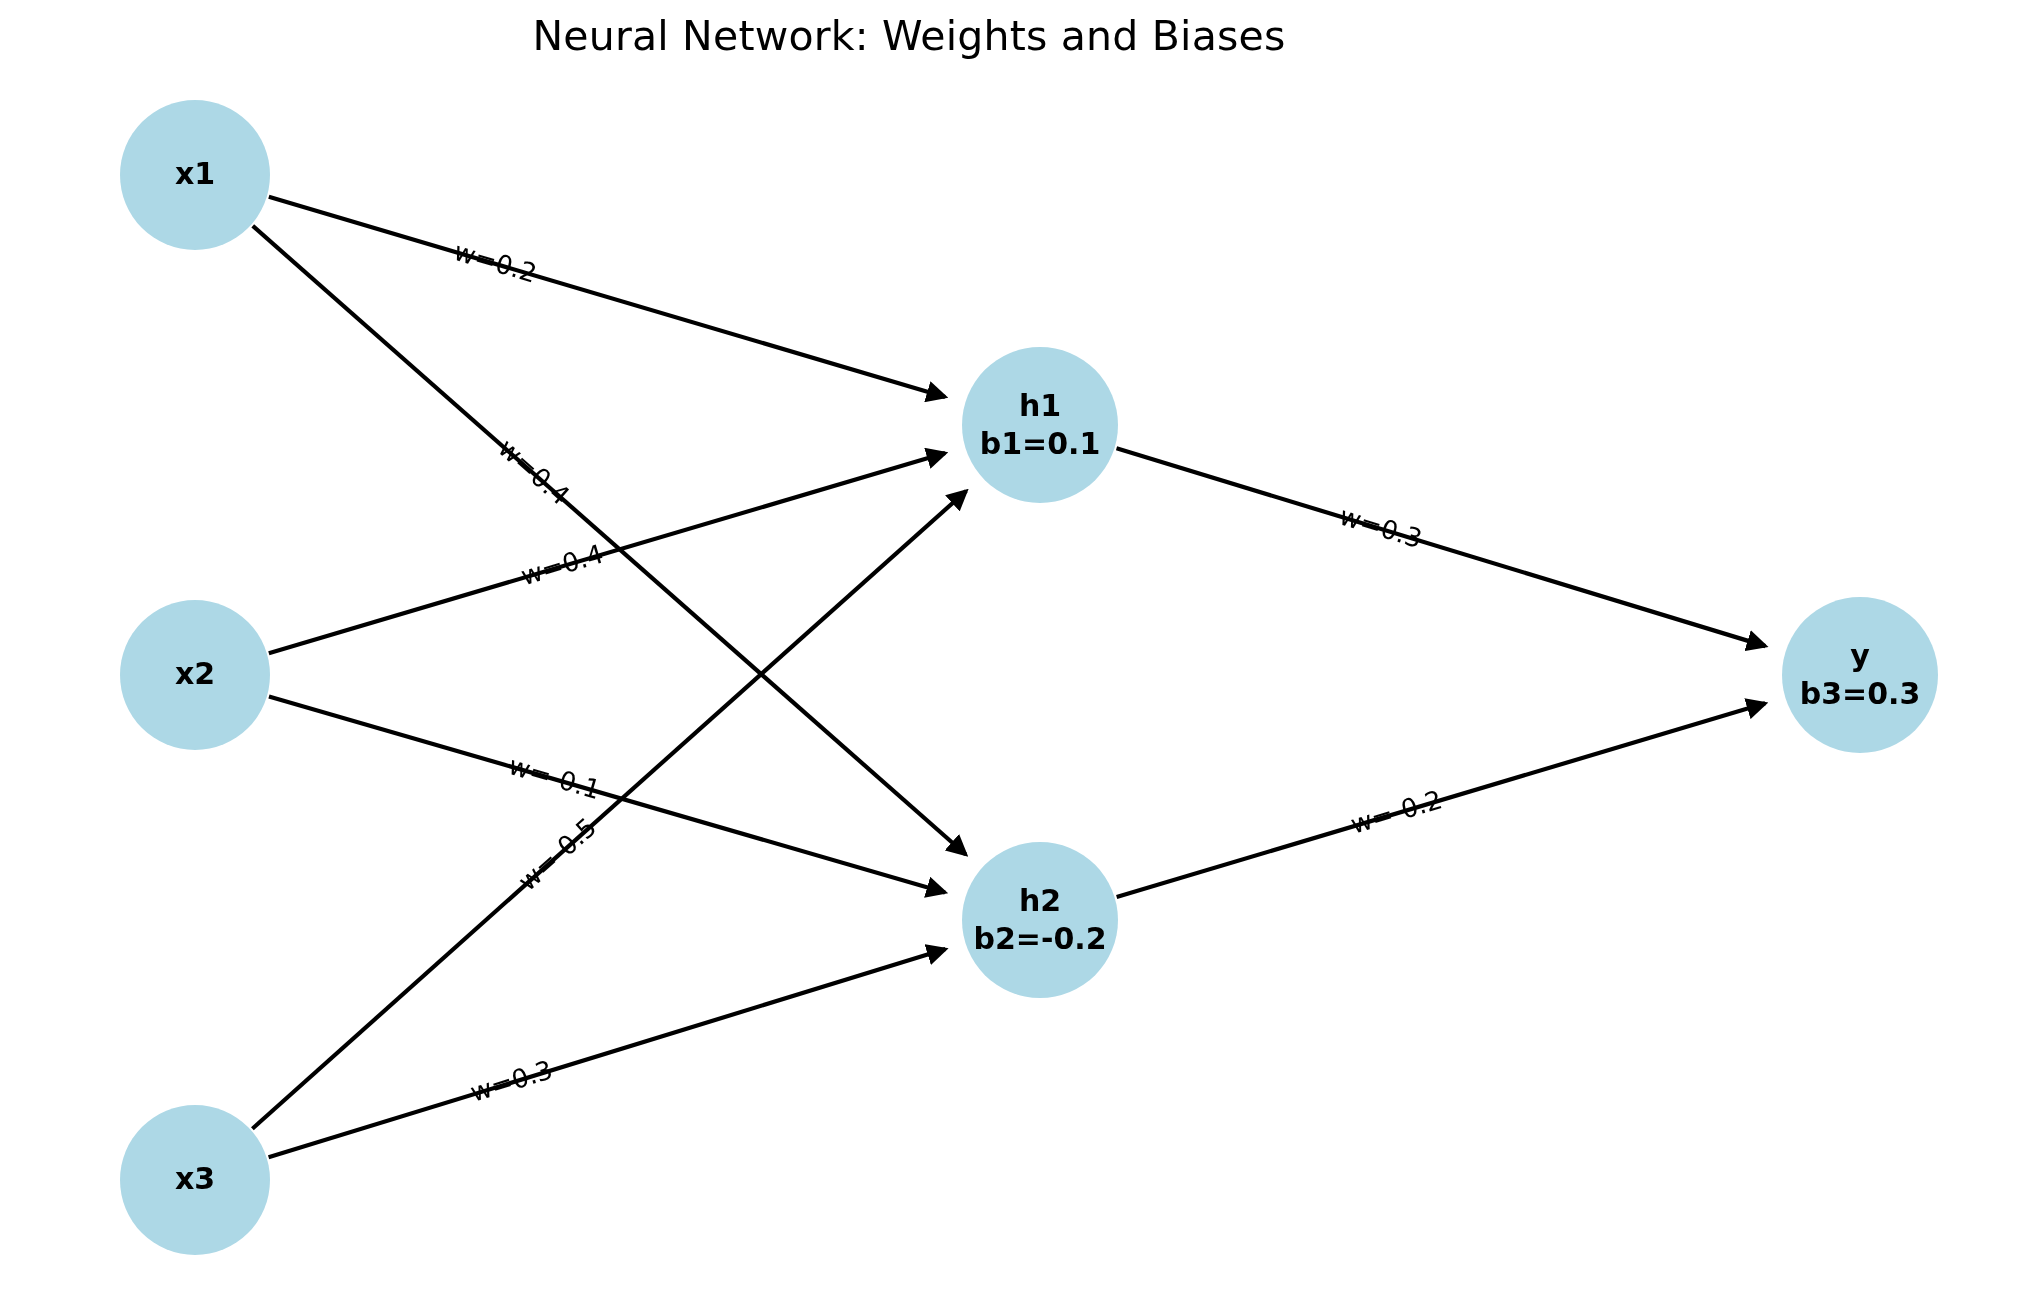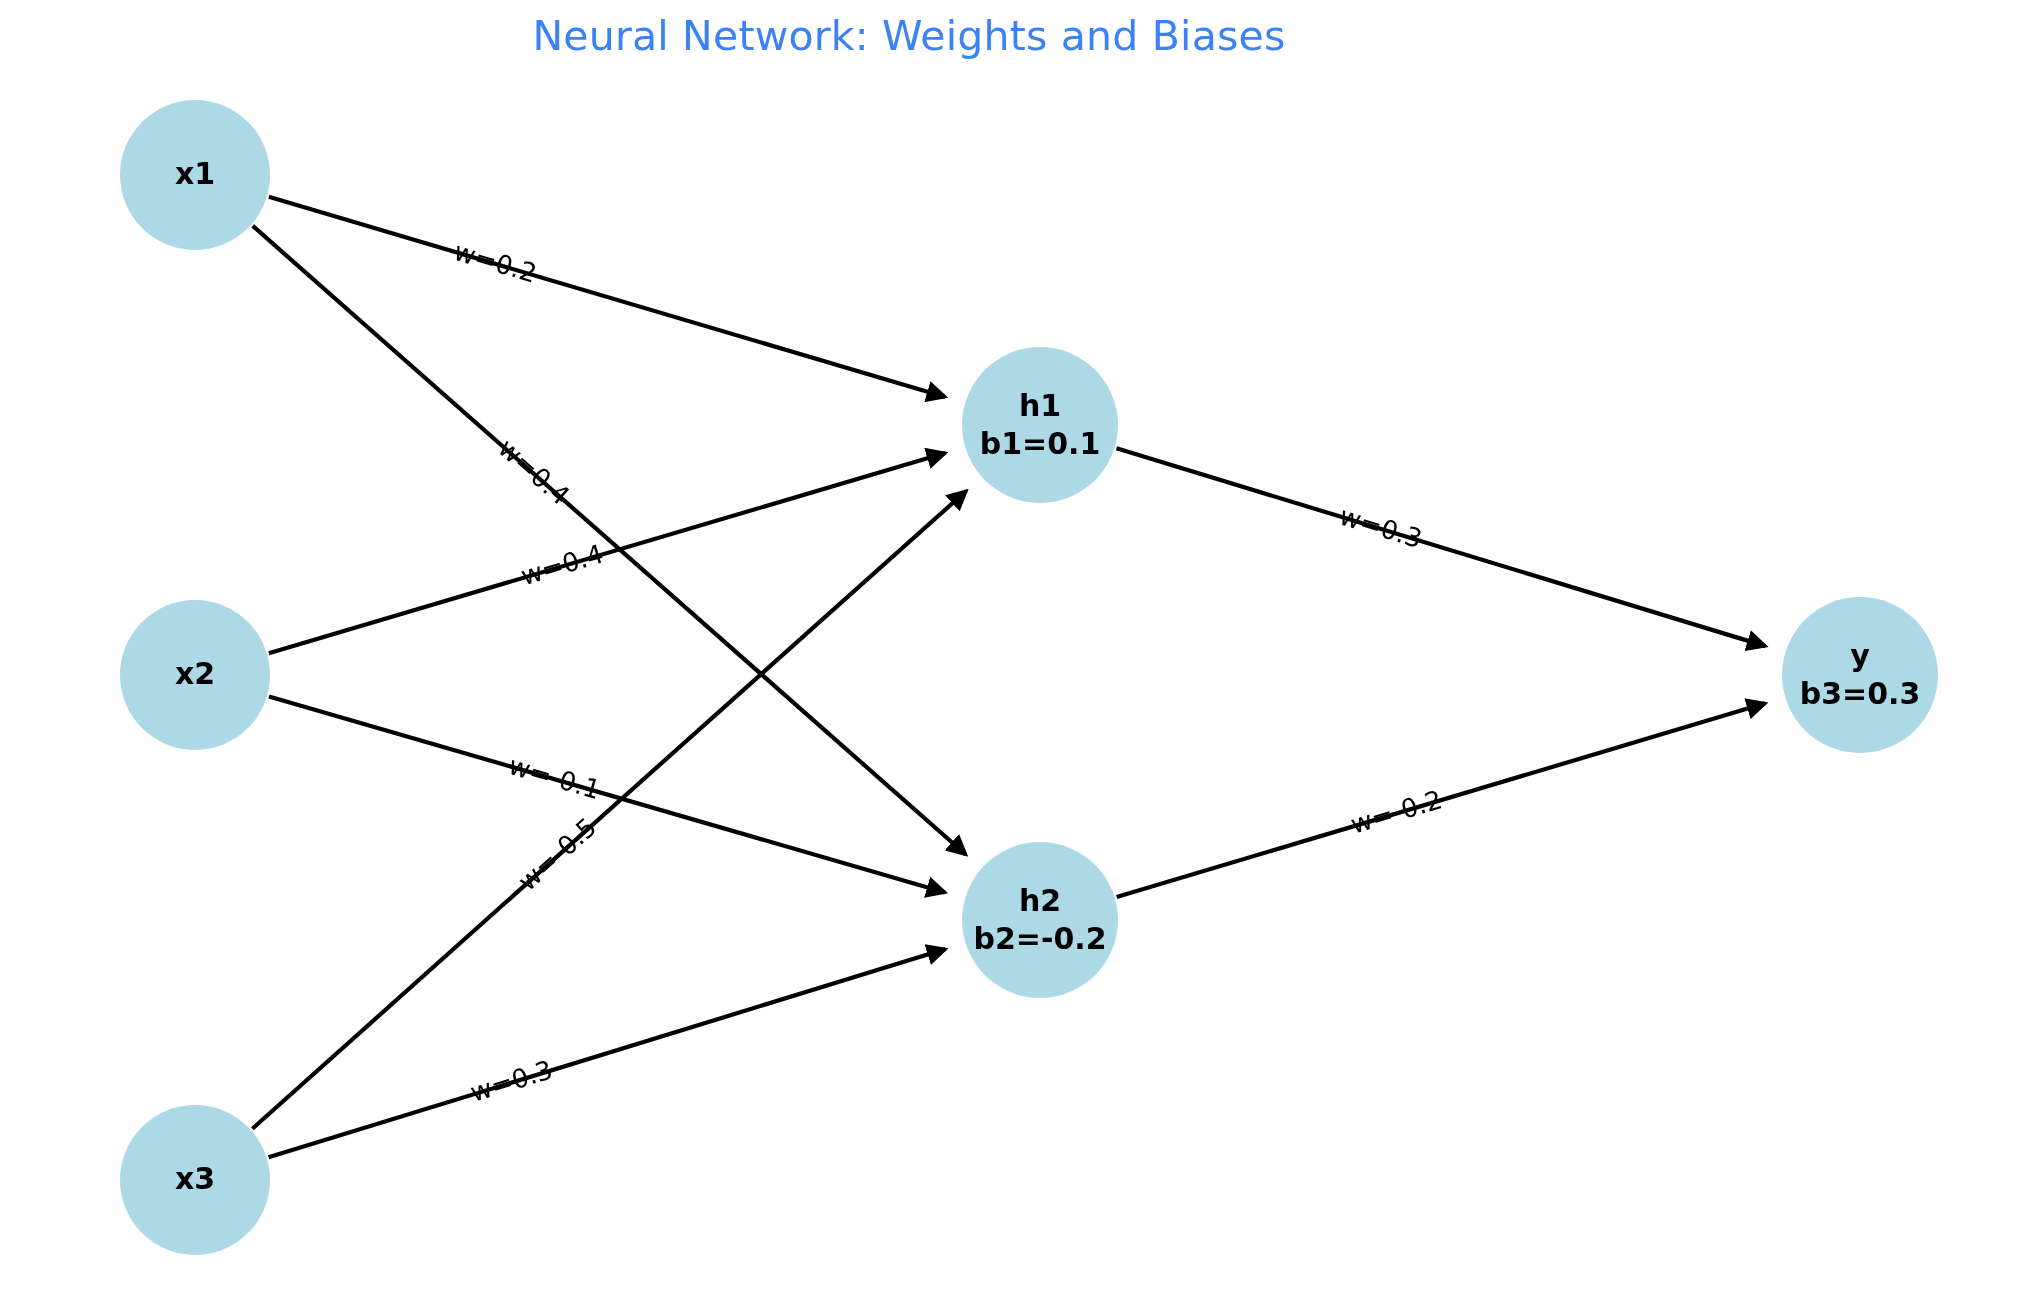--- a/index.html
+++ b/index.html
@@ -20,21 +20,21 @@
     background: #ffffff;
   }
   #title {
     position: absolute;
     top: 12px;
     left: 0;
     width: 1818px;
     text-align: center;
     font-size: 41px;
     font-weight: 400;
-    color: #3b82f6;
+    color: #000000;
     font-family: "DejaVu Sans", sans-serif;
     letter-spacing: 0.2px;
   }
   svg#graph {
     position: absolute;
     top: 0;
     left: 0;
     width: 2039px;
     height: 1290px;
   }

